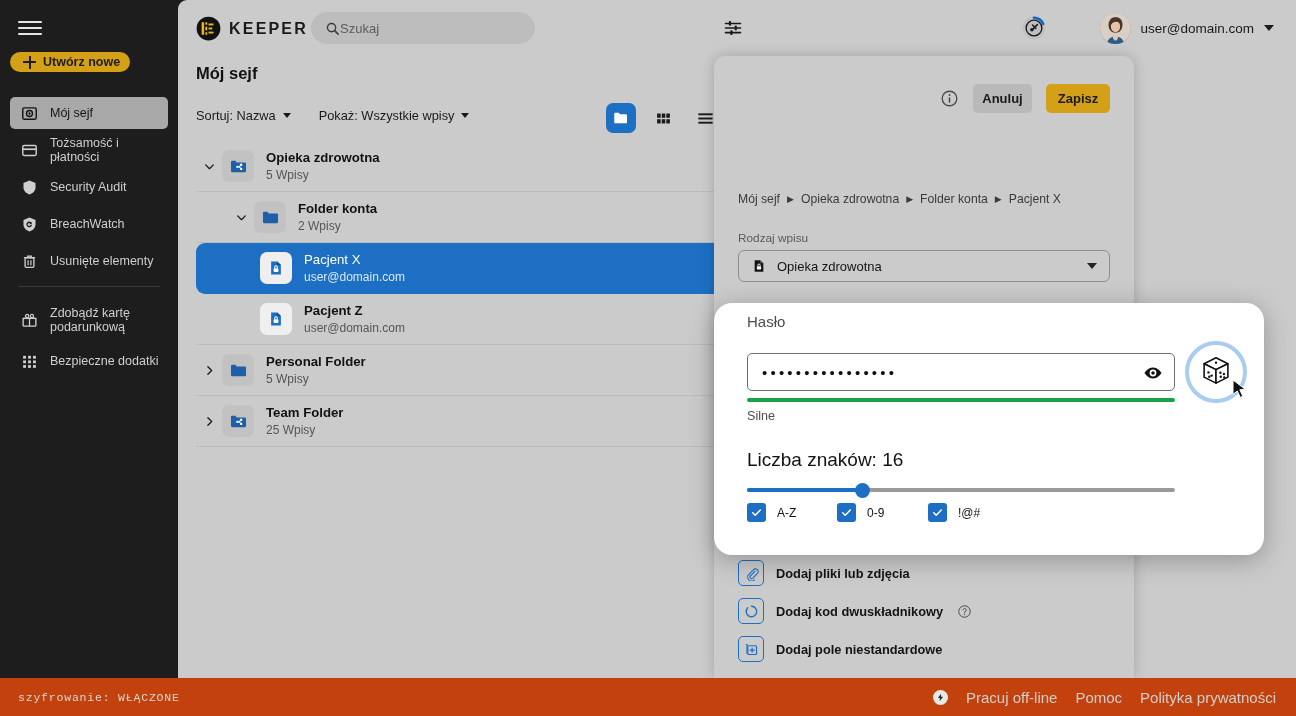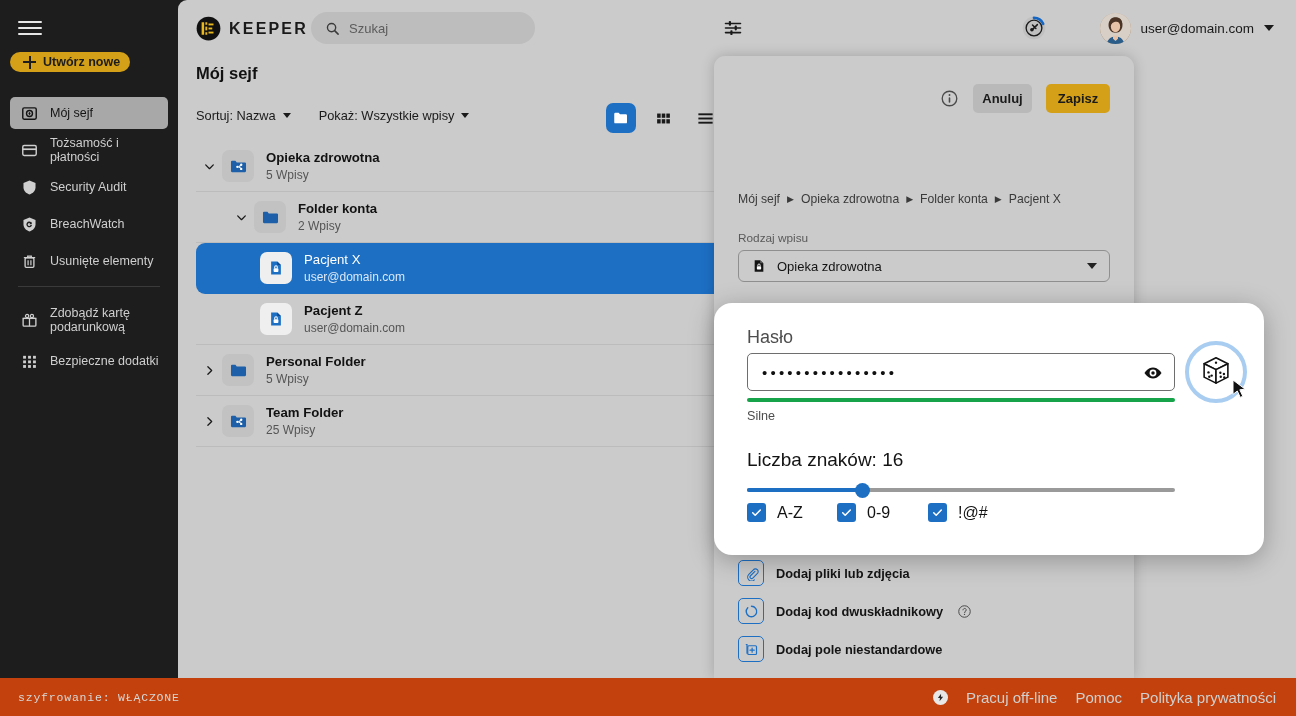--- a/index.html
+++ b/index.html
@@ -46,21 +46,21 @@
   .main {
     position: absolute; left: 178px; top: 0; width: 1118px; height: 678px;
     background: #cbcbcb; border-radius: 9px 0 0 0;
   }
   .topbar { position: absolute; left: 0; top: 0; right: 0; height: 56px; }
   .logo { position: absolute; left: 18px; top: 16px; display: flex; align-items: center; gap: 8px; }
   .logo-mark { width: 25px; height: 25px; flex: none; }
   .logo-text { font-size: 16px; font-weight: 700; letter-spacing: 2.2px; color: #1a1a1a; }
   .search {
     position: absolute; left: 133px; top: 12px; width: 224px; height: 32px;
-    background: #bdbdbd; border-radius: 16px; display: flex; align-items: center; padding-left: 14px; gap: 9px;
+    background: #bdbdbd; border-radius: 16px; display: flex; align-items: center; padding-left: 14px; 
     cursor: text;
   }
   .search-ph { font-size: 13px; color: #5c5c5c; }
   .filter-btn { position: absolute; left: 545px; top: 18px; width: 20px; height: 20px; cursor: pointer; }
   .offline-ic { position: absolute; right: 247px; top: 13px; width: 30px; height: 30px; cursor: pointer; }
   .user-box { position: absolute; right: 22px; top: 12px; height: 32px; display: flex; align-items: center; gap: 10px; cursor: pointer; }
   .avatar { width: 31px; height: 31px; border-radius: 50%; overflow: hidden; flex: none;
             background: linear-gradient(#cdb89e,#9d7f63); position: relative; }
   .user-mail { font-size: 13.5px; color: #1a1a1a; }
   .caret-dn { width: 0; height: 0; border-left: 5px solid transparent; border-right: 5px solid transparent; border-top: 6px solid #1a1a1a; }
@@ -113,38 +113,38 @@
 
   .addrow { position: absolute; left: 24px; display: flex; align-items: center; gap: 12px; cursor: pointer; }
   .addico { width: 26px; height: 26px; border: 1.4px solid #1d6fc4; border-radius: 5px; display: flex; align-items: center; justify-content: center; flex: none; }
   .addtxt { font-size: 12.8px; color: #141414; font-weight: 600; }
 
   
   .popup {
     position: absolute; left: 714px; top: 303px; width: 550px; height: 252px;
     background: #fff; border-radius: 18px; box-shadow: 0 5px 26px rgba(0,0,0,.28);
   }
-  .pg-label { position: absolute; left: 33px; top: 24px; font-size: 18px; color: #4d4d4d; }
+  .pg-label { position: absolute; left: 33px; top: 10px; font-size: 15px; color: #4d4d4d; }
   .pg-input {
     position: absolute; left: 33px; top: 50px; width: 428px; height: 38px;
     border: 1px solid #6e6e6e; border-radius: 5px; display: flex; align-items: center; padding: 0 14px; cursor: text;
   }
   .pg-dots { font-size: 15px; letter-spacing: 3.2px; color: #111; line-height: 1; }
   .eye-btn { position: absolute; right: 11px; top: 9px; width: 20px; height: 20px; cursor: pointer; }
   .pg-strength { position: absolute; left: 33px; top: 95px; width: 428px; height: 4px; background: #16a34a; border-radius: 2px; }
   .pg-strength-lbl { position: absolute; left: 33px; top: 106px; font-size: 12.6px; color: #4d4d4d; }
   .pg-count { position: absolute; left: 33px; top: 146px; font-size: 19px; color: #131313; }
   .pg-slider { position: absolute; left: 33px; top: 178px; width: 428px; height: 18px; cursor: pointer; }
   .pg-track { position: absolute; left: 0; top: 7px; width: 428px; height: 4px; background: #9a9a9a; border-radius: 2px; }
   .pg-fill { position: absolute; left: 0; top: 7px; height: 4px; background: #1d6fc4; border-radius: 2px; }
   .pg-thumb { position: absolute; top: 2px; width: 15px; height: 15px; border-radius: 50%; background: #1d6fc4; }
   .pg-checks { position: absolute; left: 33px; top: 200px; display: flex; align-items: center; gap: 0; }
   .pg-check { display: flex; align-items: center; gap: 11px; cursor: pointer; }
   .cbx { width: 19px; height: 19px; border-radius: 3px; background: #1d6fc4; display: flex; align-items: center; justify-content: center; flex: none; }
-  .cbx-lbl { font-size: 16px; color: #121212; }
+  .cbx-lbl { font-size: 12px; color: #121212; }
   .dice-btn {
     position: absolute; left: 1185px; top: 341px; width: 62px; height: 62px;
     border-radius: 50%; border: 4px solid #a8cdf0; background: #fff;
     display: flex; align-items: center; justify-content: center; cursor: pointer;
   }
   .cursor-ar { position: absolute; left: 1232px; top: 379px; width: 16px; height: 22px; }
 
   
   .statusbar {
     position: absolute; left: 0; bottom: 0; width: 1296px; height: 38px;

